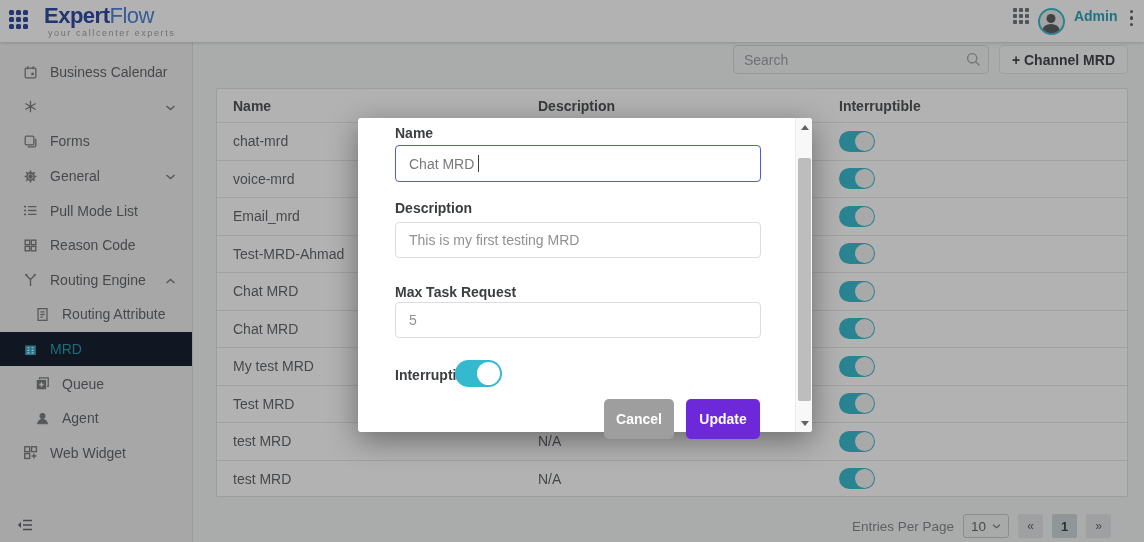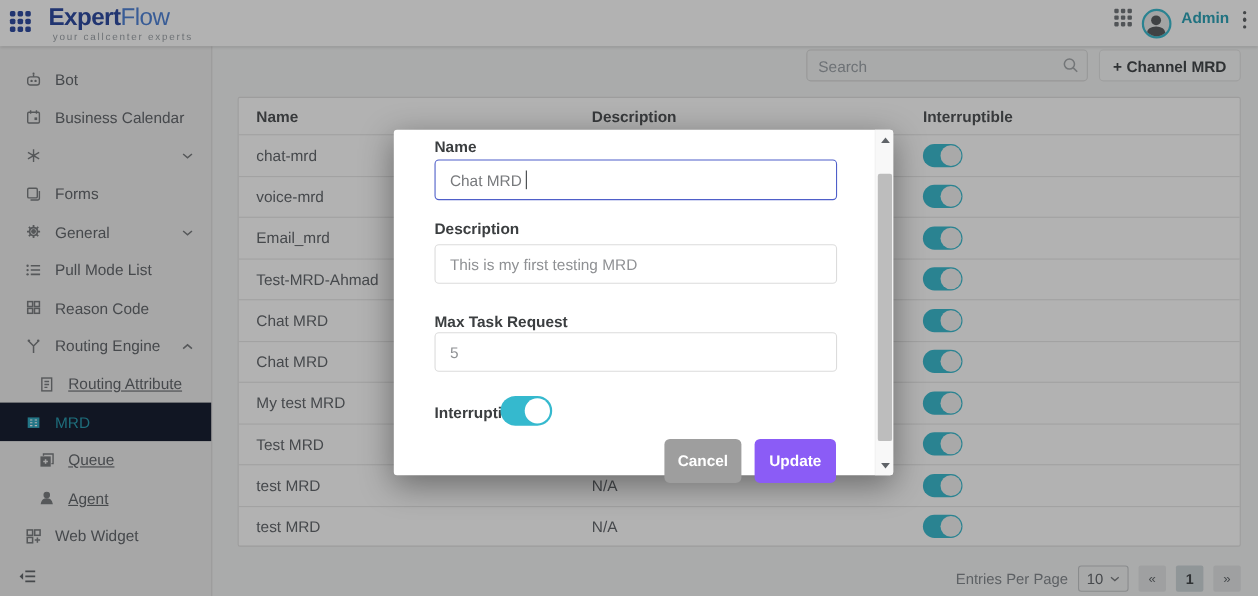--- a/index.html
+++ b/index.html
@@ -33,21 +33,21 @@
   .kebab i { width:3.5px; height:3.5px; border-radius:50%; background:#5b5f62; }
   
   .sidebar {
     position:absolute; top:42px; left:0; bottom:0; width:193px; background:#efefef;
     border-right:1px solid #dcdcdc; padding-top:13px; z-index:1;
   }
   .nav-item {
     height:34.6px; display:flex; align-items:center; gap:11px; padding-left:22px;
     font-size:14px; color:#5f6368; cursor:pointer; position:relative;
   }
-  .nav-item.sub { padding-left:34px;text-decoration:underline; }
+  .nav-item.sub { padding-left:34px; }
   .nav-item.active { background:#0f172a; color:#2398ad; }
   .nav-item .nicon { width:17px; height:17px; flex:0 0 17px; display:flex; align-items:center; justify-content:center; }
   .nav-item svg { stroke:#76797c; }
   .nav-item.active svg { stroke:#2aa6bf; }
   .chev { margin-left:auto; margin-right:16px; }
   .collapse-btn { position:absolute; left:16px; bottom:5px; cursor:pointer; }
   
   .main { position:absolute; top:42px; left:193px; right:0; bottom:0; z-index:1; }
   .toolbar { position:absolute; top:3px; right:16px; display:flex; gap:10px; height:29px; }
   .search-box { position:relative; width:256px; }
@@ -65,21 +65,21 @@
     position:absolute; top:46px; left:23px; right:16px; height:409px;
     background:#fff; border:1px solid #e0e0e0; border-radius:2px;
   }
   .t-head { display:grid; grid-template-columns:305px 301px auto; height:33px; align-items:center; padding-left:16px;
     font-size:14px; font-weight:bold; color:#4a4d50; }
   .t-row { display:grid; grid-template-columns:305px 301px auto; height:37.5px; align-items:center; padding-left:16px;
     border-top:1px solid #e7e7e7; font-size:14px; color:#5f6368; }
   .switch { width:36px; height:21px; border-radius:11px; background:#35b9ce; position:relative; cursor:pointer; }
   .switch .knob { position:absolute; top:1px; right:1px; width:19px; height:19px; border-radius:50%; background:#f2f2f2; }
   .pagination {
-    position:absolute; top:472px; right:16px; display:flex; align-items:center; gap:9px;
+    position:absolute; top:472px; right:33px; display:flex; align-items:center; gap:9px;
     font-size:13.5px; color:#80868b;
   }
   .pp-select { display:flex; align-items:center; gap:6px; border:1px solid #c3c6c8; border-radius:3px;
     height:24px; padding:0 7px; background:#f1f2f2; color:#5f6368; cursor:pointer; }
   .page-chip { height:24px; min-width:25px; display:flex; align-items:center; justify-content:center;
     background:#e3e5e6; border-radius:2px; color:#5f6368; font-size:12px; cursor:pointer; }
   .page-chip.current { background:#ccd5d9; color:#3c4043; font-weight:bold; font-size:13px; }
   
   .overlay { position:absolute; inset:0; background:rgba(20,20,20,.33); z-index:5; }
   .modal {
@@ -91,21 +91,21 @@
     position:absolute; left:37px; width:366px; border:1px solid #dcdcdc; border-radius:4px;
     font-size:14px; color:#8f9194; display:flex; align-items:center; padding:0 13px; background:#fff; cursor:text;
   }
   .m-input.focused { border:1.5px solid #4f5fc9; color:#77797c; }
   .caret { display:inline-block; width:1px; height:17px; background:#3c4043; margin-left:4px; }
   .m-switch { position:absolute; width:47px; height:27px; border-radius:14px; background:#35b9ce; cursor:pointer; }
   .m-switch .knob { position:absolute; top:2px; right:2px; width:23px; height:23px; border-radius:50%; background:#fff; }
   .m-btn { position:absolute; top:281px; height:40px; border:none; border-radius:5px; color:#fff;
     font-size:14px; font-weight:bold; font-family:inherit; cursor:pointer; }
   .m-btn.cancel { left:246px; width:70px; background:#9e9e9e; }
-  .m-btn.update { left:328px; width:74px; background:#8b5cf6; }
+  .m-btn.update { left:328px; width:74px; background:#6d28d9; }
   .m-scrollbar { position:absolute; top:0; right:0; bottom:0; width:17px; background:#f8f8f8; border-left:1px solid #ececec; border-radius:0 3px 3px 0; }
   .sb-arrow { position:absolute; left:0; width:17px; height:16px; display:flex; align-items:center; justify-content:center; cursor:pointer; }
   .sb-arrow.up { top:1px; } .sb-arrow.down { bottom:1px; }
   .tri-up { width:0; height:0; border-left:4px solid transparent; border-right:4px solid transparent; border-bottom:5px solid #5f6368; }
   .tri-down { width:0; height:0; border-left:4px solid transparent; border-right:4px solid transparent; border-top:5px solid #5f6368; }
   .sb-thumb { position:absolute; left:2px; top:40px; width:13px; height:243px; background:#bdbdbd; border-radius:2px; cursor:grab; }
 </style>
 </head>
 <body>
 
@@ -148,32 +148,20 @@
       <span class="admin-name">Admin</span>
       <span class="kebab">
           <i></i>
           <i></i>
           <i></i>
         </span>
     </div>
   </div>
 
   <div class="sidebar">
-    <div class="nav-item">
-      <span class="nicon">
-          <svg width="17" height="17" viewBox="0 0 16 16" fill="none" stroke-width="1.2">
-            <rect x="3" y="5.5" width="10" height="7" rx="2.2"></rect>
-            <circle cx="6.3" cy="9" r="1" fill="#76797c" stroke="none"></circle>
-            <circle cx="9.7" cy="9" r="1" fill="#76797c" stroke="none"></circle>
-            <line x1="8" y1="3.6" x2="8" y2="5.5"></line>
-            <circle cx="8" cy="2.8" r=".9" fill="#76797c" stroke="none"></circle>
-          </svg>
-        </span>
-      <span>Bot</span>
-    </div>
     <div class="nav-item">
       <span class="nicon">
           <svg width="17" height="17" viewBox="0 0 16 16" fill="none" stroke-width="1.2">
             <rect x="3" y="3.8" width="10" height="9.2" rx="1"></rect>
             <line x1="5.5" y1="2.2" x2="5.5" y2="5"></line>
             <line x1="10.5" y1="2.2" x2="10.5" y2="5"></line>
             <rect x="8.8" y="8.2" width="2.3" height="2.3" fill="#76797c" stroke="none"></rect>
           </svg>
         </span>
       <span>Business Calendar</span>

